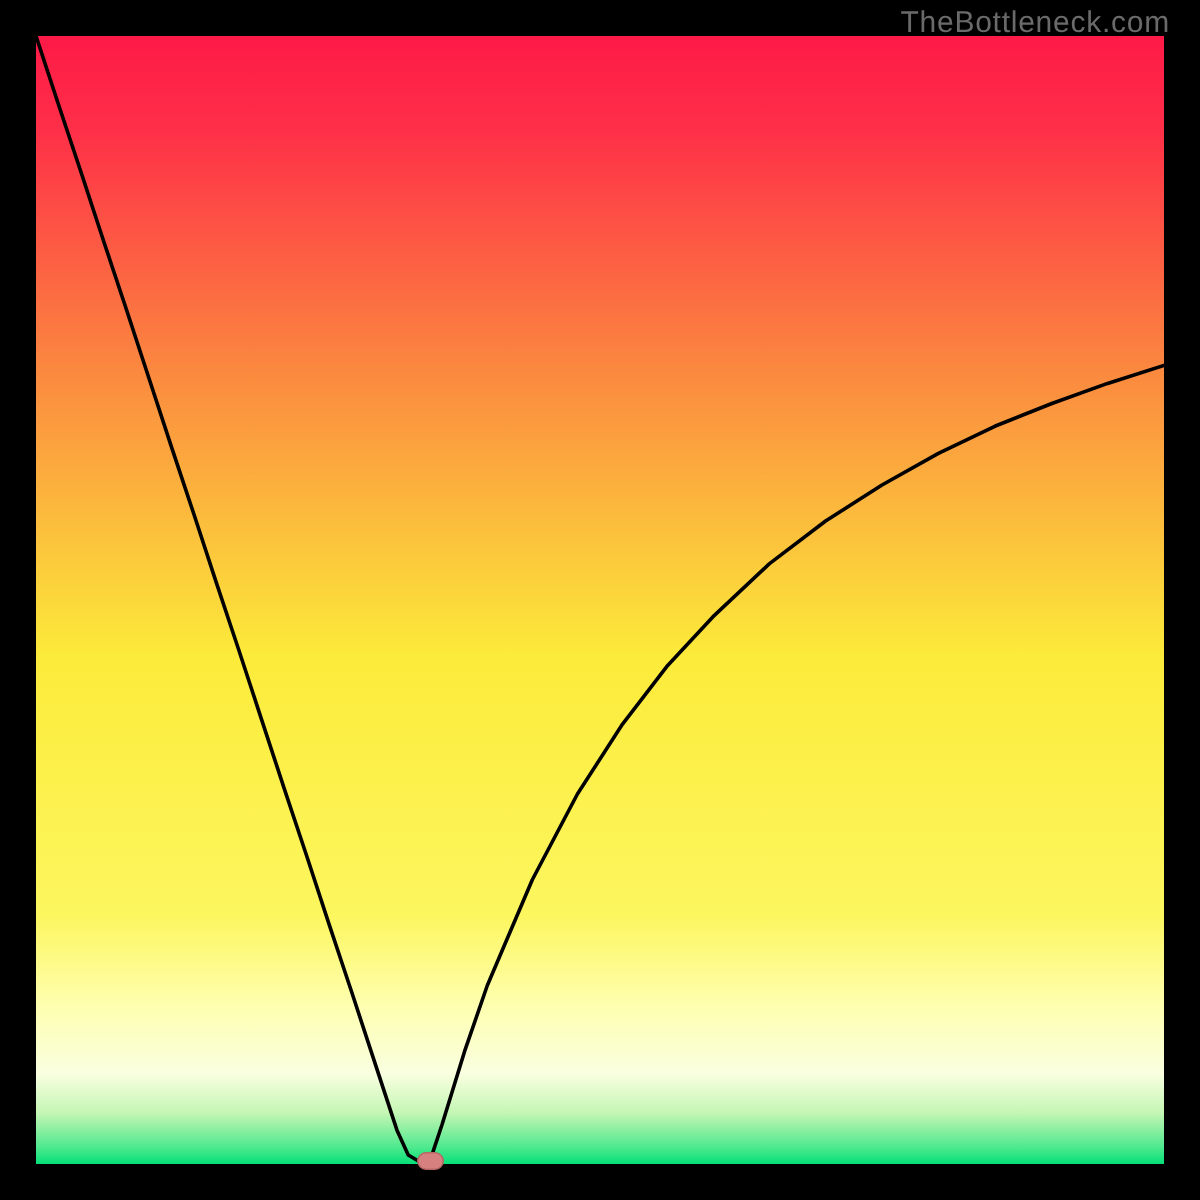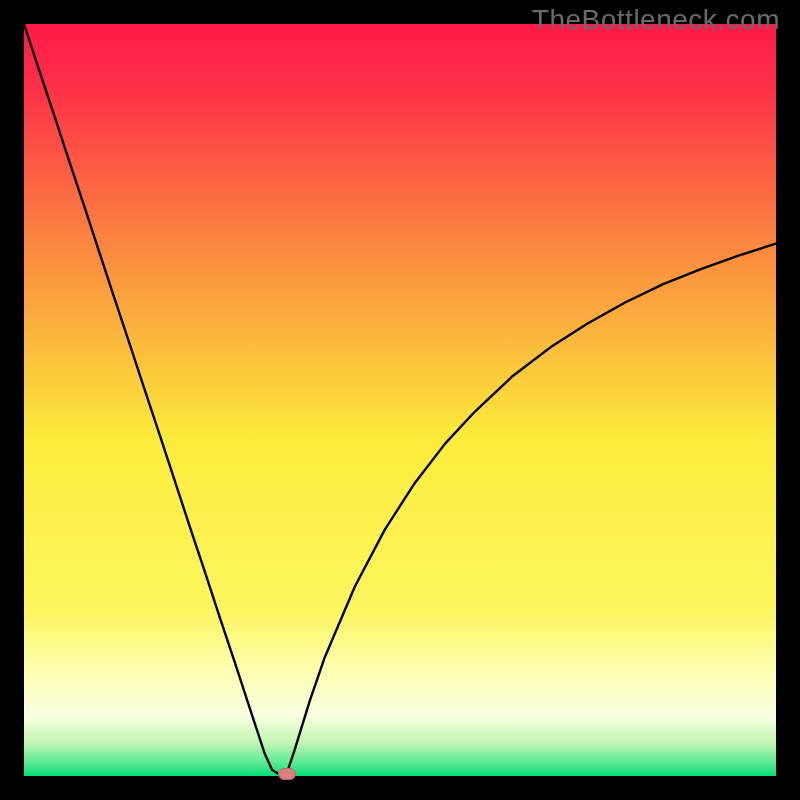--- a/index.html
+++ b/index.html
@@ -8,21 +8,21 @@
     position: relative;
     width: 800px;
     height: 800px;
     background: #000;
   }
   .watermark {
     position: absolute;
     top: 4px;
     right: 20px;
     font-family: Arial, Helvetica, sans-serif;
-    font-size: 28px;
+    font-size: 20px;
     color: #6a6a6a;
     letter-spacing: 0.5px;
     font-weight: 500;
     z-index: 5;
   }
   .plot {
     position: absolute;
     left: 24px;
     top: 24px;
     width: 752px;

